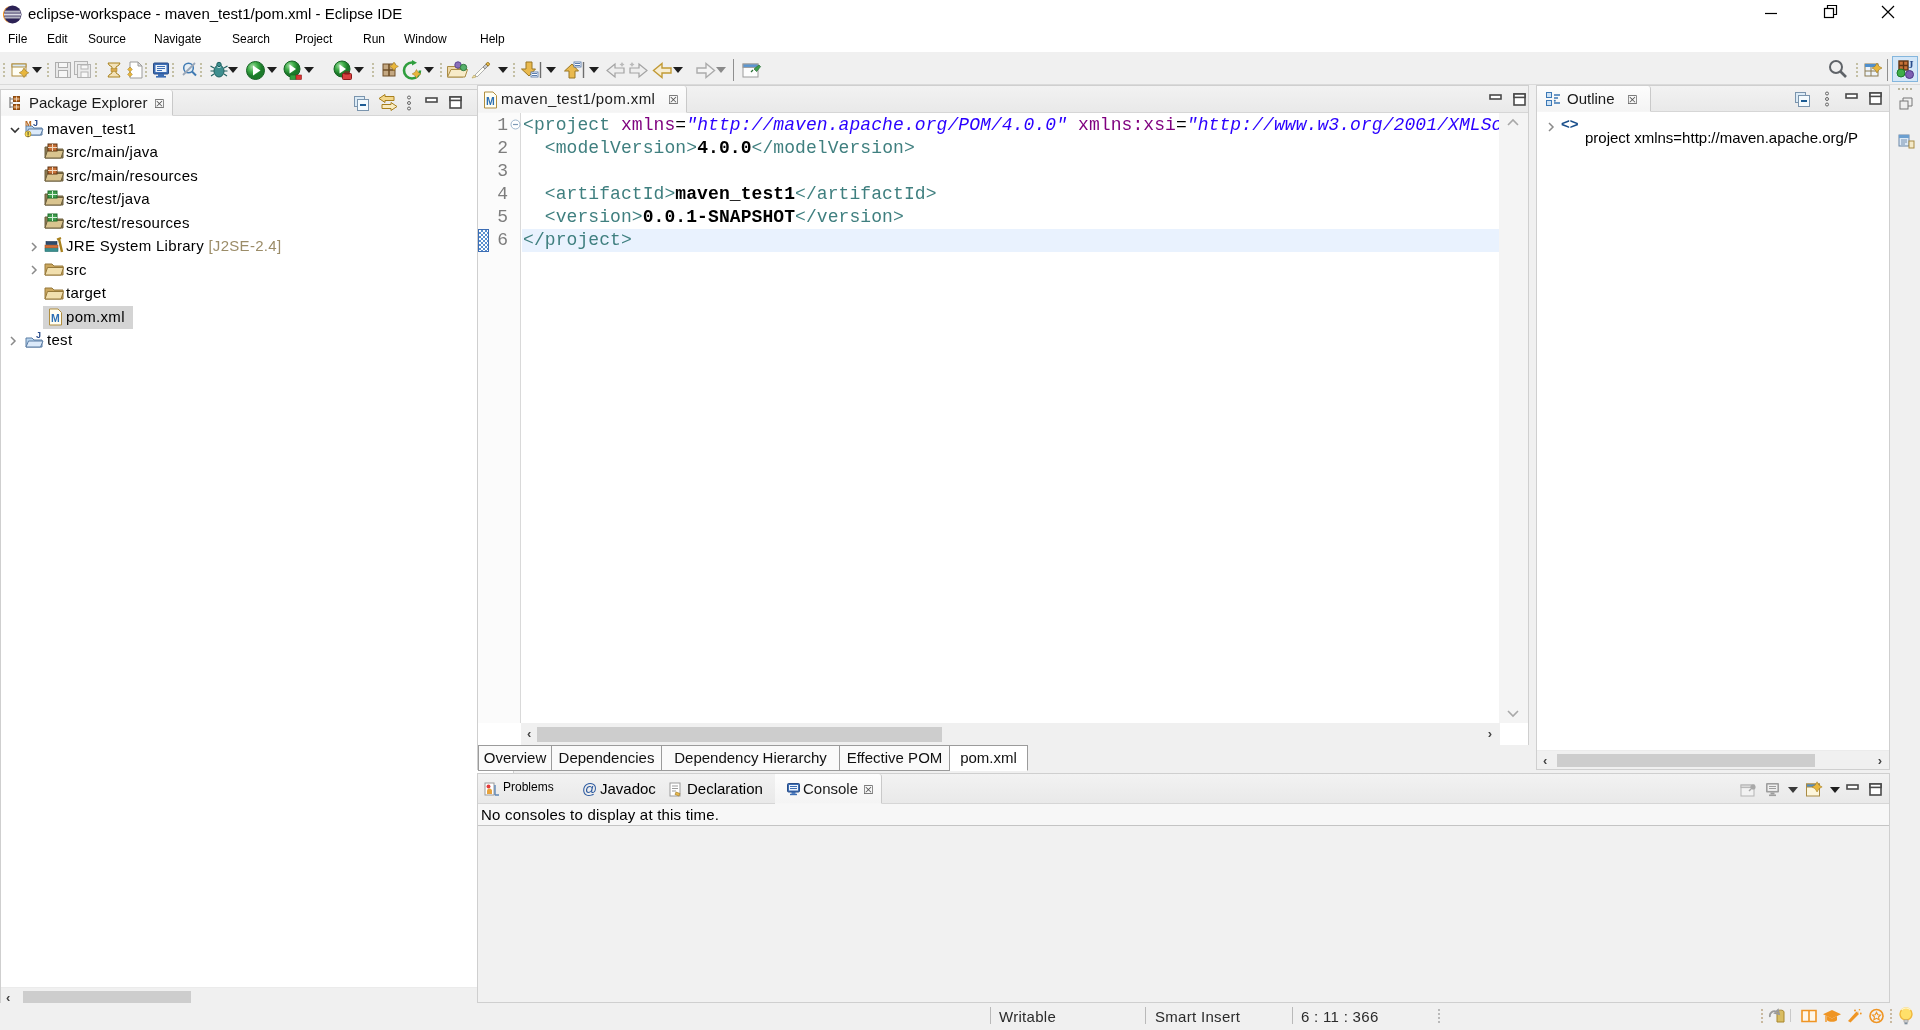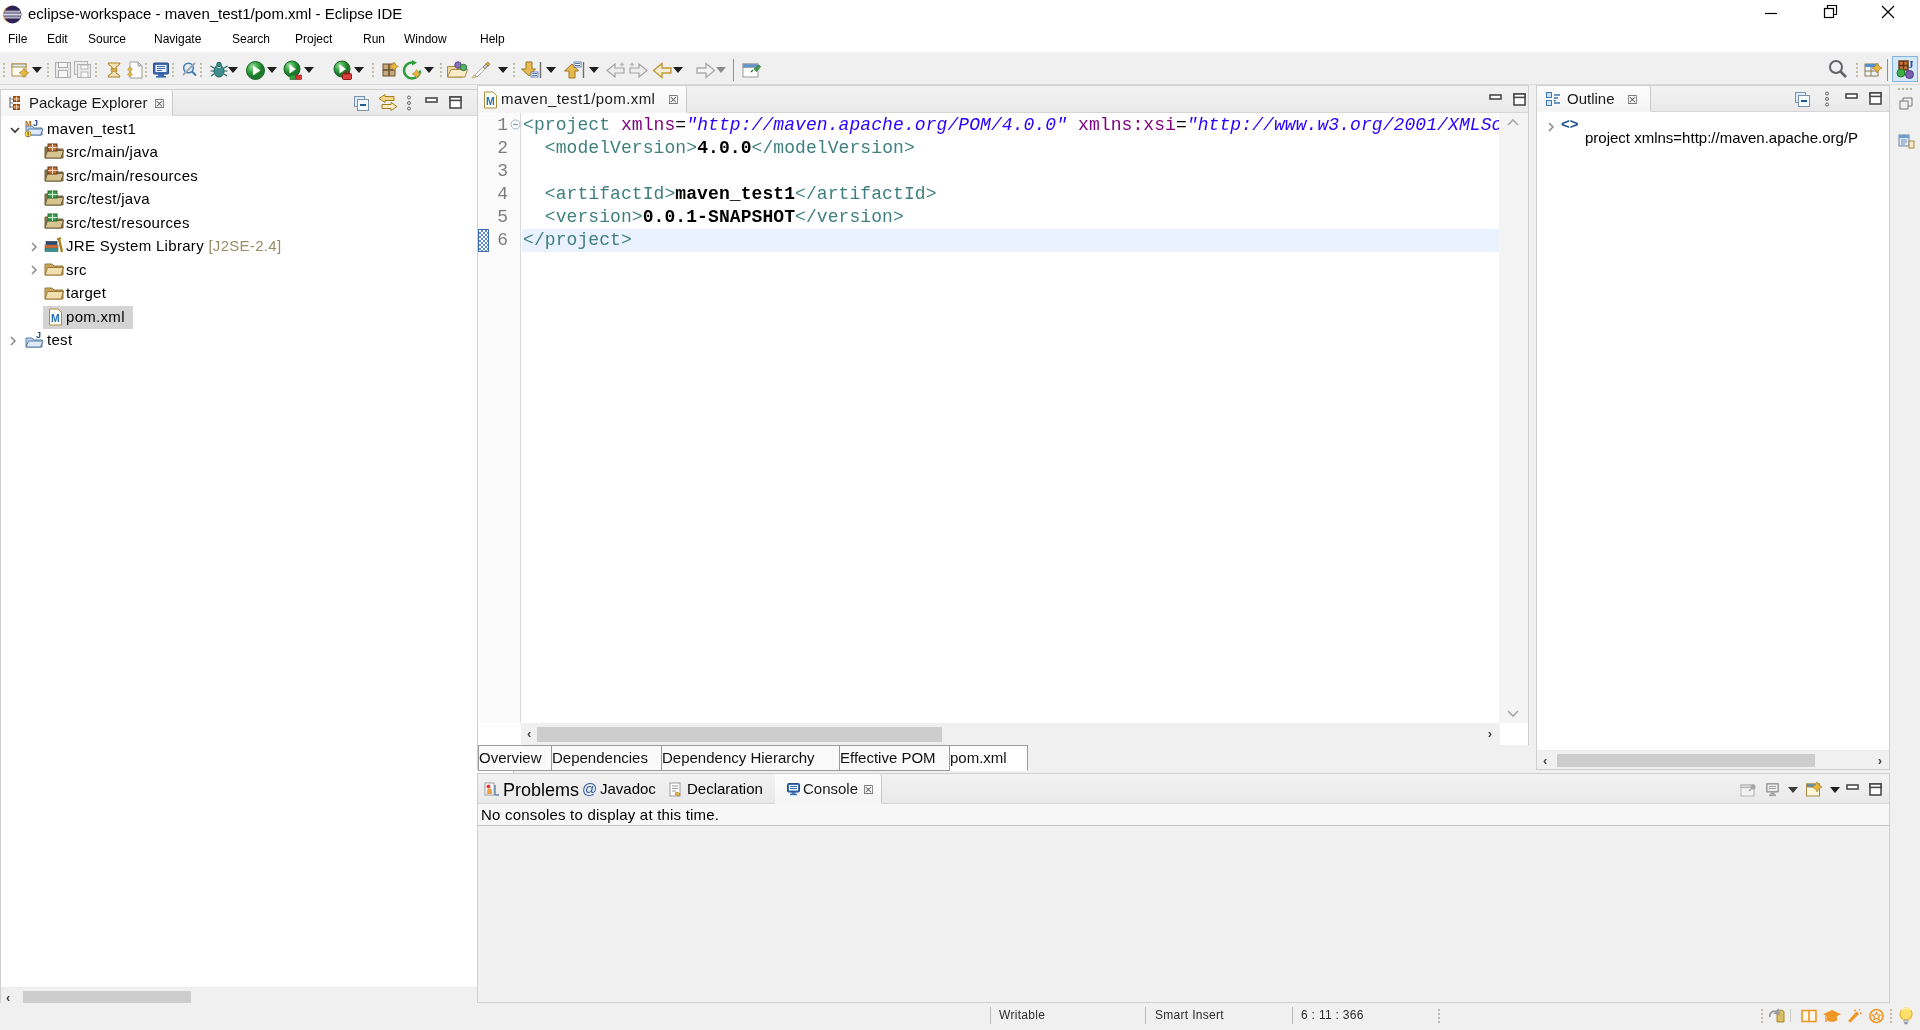--- a/index.html
+++ b/index.html
@@ -14,32 +14,32 @@
 .tbi{position:absolute;top:8px}
 .handle{position:absolute;top:11px;width:2px;height:15px;background-image:repeating-linear-gradient(to bottom,#c3bfa4 0 2px,rgba(0,0,0,0) 2px 4px)}
 .darr{position:absolute;top:15px;width:0;height:0;border-left:5px solid transparent;border-right:5px solid transparent;border-top:6px solid #1e1e1e}
 .darr.gray{border-top-color:#8a8a8a}
 #main{position:absolute;left:0;top:85px;width:1920px;height:918px;background:#f0f0f0}
 .panel{position:absolute;background:#fff;border:1px solid #cfcfcf}
 .phead{position:absolute;left:0;top:0;right:0;height:26px;background:linear-gradient(#f2f2f2,#e9e9e9);border-bottom:1px solid #d6d6d6}
 .ptab{position:absolute;left:0;top:0;height:26px;background:linear-gradient(#fdfdfd,#f4f4f4);border-right:1px solid #c9c9c9;border-bottom:1px solid #f6f6f6;border-top-right-radius:3px}
 .ptablabel{position:absolute;top:4px;font-size:15px;color:#1a1a1a}
 .xicon{position:absolute;top:7px;font-size:12px;color:#555}
-#statusbar{position:absolute;left:0;top:1003px;width:1920px;height:27px;background:#f0f0f0;font-size:12px;letter-spacing:.3px;color:#2b2b2b}
+#statusbar{position:absolute;left:0;top:1003px;width:1920px;height:27px;background:#f0f0f0;font-size:15px;letter-spacing:.3px;color:#2b2b2b}
 .vsep{position:absolute;width:1px;background:#b9b9b9}
 .scroll-h{position:absolute;background:#f0f0f0}
 .thumb{position:absolute;background:#cdcdcd}
 .arr{position:absolute;font-size:13px;color:#444;font-weight:bold}
 .mono{font-family:"Liberation Mono",monospace}
 .tg{color:#3f7f7f}
 .at{color:#7f007f}
 .eq{color:#000}
 .av{color:#2a00ff;font-style:italic}
 .tx{color:#000;font-weight:bold}
-.btab{position:absolute;top:0;height:26px;border:1px solid #9b9b9b;background:#fafafa;text-align:left;line-height:24px;color:#111}
+.btab{position:absolute;top:0;height:26px;border:1px solid #9b9b9b;background:#fafafa;text-align:center;line-height:24px;color:#111}
 .btab.active{background:#fff;border-bottom-color:#fff}
 .btab+.btab{border-left:none}
 </style>
 </head>
 <body>
 <div id="titlebar">
 <svg class="abs" style="left:3px;top:5px" width="19" height="19" viewBox="0 0 19 19">
 <circle cx="9.5" cy="9.5" r="9" fill="#2c2255"></circle>
 <path d="M7 1 A8.7 8.7 0 0 0 7 18 A9.2 9.2 0 0 1 7 1 Z" fill="#f7941e" transform="translate(-0.2,0)"></path>
 <rect x="1.5" y="5.6" width="16" height="2.1" fill="#b3b3c2"></rect>
@@ -476,21 +476,21 @@
 </div>
 
 <div class="panel" id="conpanel" style="left:477px;top:688px;width:1413px;height:230px;background:#f1f1f1">
 <div class="phead" style="height:30px">
 <svg class="abs" style="left:6px;top:8px" width="16" height="16" viewBox="0 0 16 16">
           <rect x="1" y="1" width="9" height="12" fill="#fff" stroke="#9b9b9b"></rect>
           <circle cx="4.5" cy="4.5" r="2" fill="#e23b3b"></circle>
           <path d="M3 9 a2.5 2.5 0 0 1 5 0 v3 h-5 z" fill="#e8a33d"></path>
           <path d="M11 3 v10 M11 13 h4" stroke="#5f87b5" stroke-width="1.4" fill="none"></path>
         </svg>
-<div class="t" style="left:25px;top:6px;font-size:18px">Problems</div>
+<div class="t" style="left:25px;top:6px;font-size:12px">Problems</div>
 <div class="t" style="left:104px;top:6px;font-size:15px;color:#2c5aa0">@</div>
 <div class="t" style="left:122px;top:6px;font-size:15px">Javadoc</div>
 <svg class="abs" style="left:190px;top:8px" width="16" height="16" viewBox="0 0 16 16">
           <rect x="2" y="1" width="10" height="13" fill="#fff" stroke="#9b9b9b"></rect>
           <path d="M4 4 h6 M4 6.5 h6 M4 9 h4" stroke="#9b9b9b"></path>
           <path d="M8 10 l4 1.5 -1 2.5 -4-1.5z" fill="#e9b94e" stroke="#9a7722" stroke-width=".6"></path>
         </svg>
 <div class="t" style="left:209px;top:6px;font-size:15px">Declaration</div>
 <div class="ptab" style="left:297px;width:107px;height:30px">
 <svg class="abs" style="left:11px;top:8px" width="17" height="15" viewBox="0 0 17 15">

